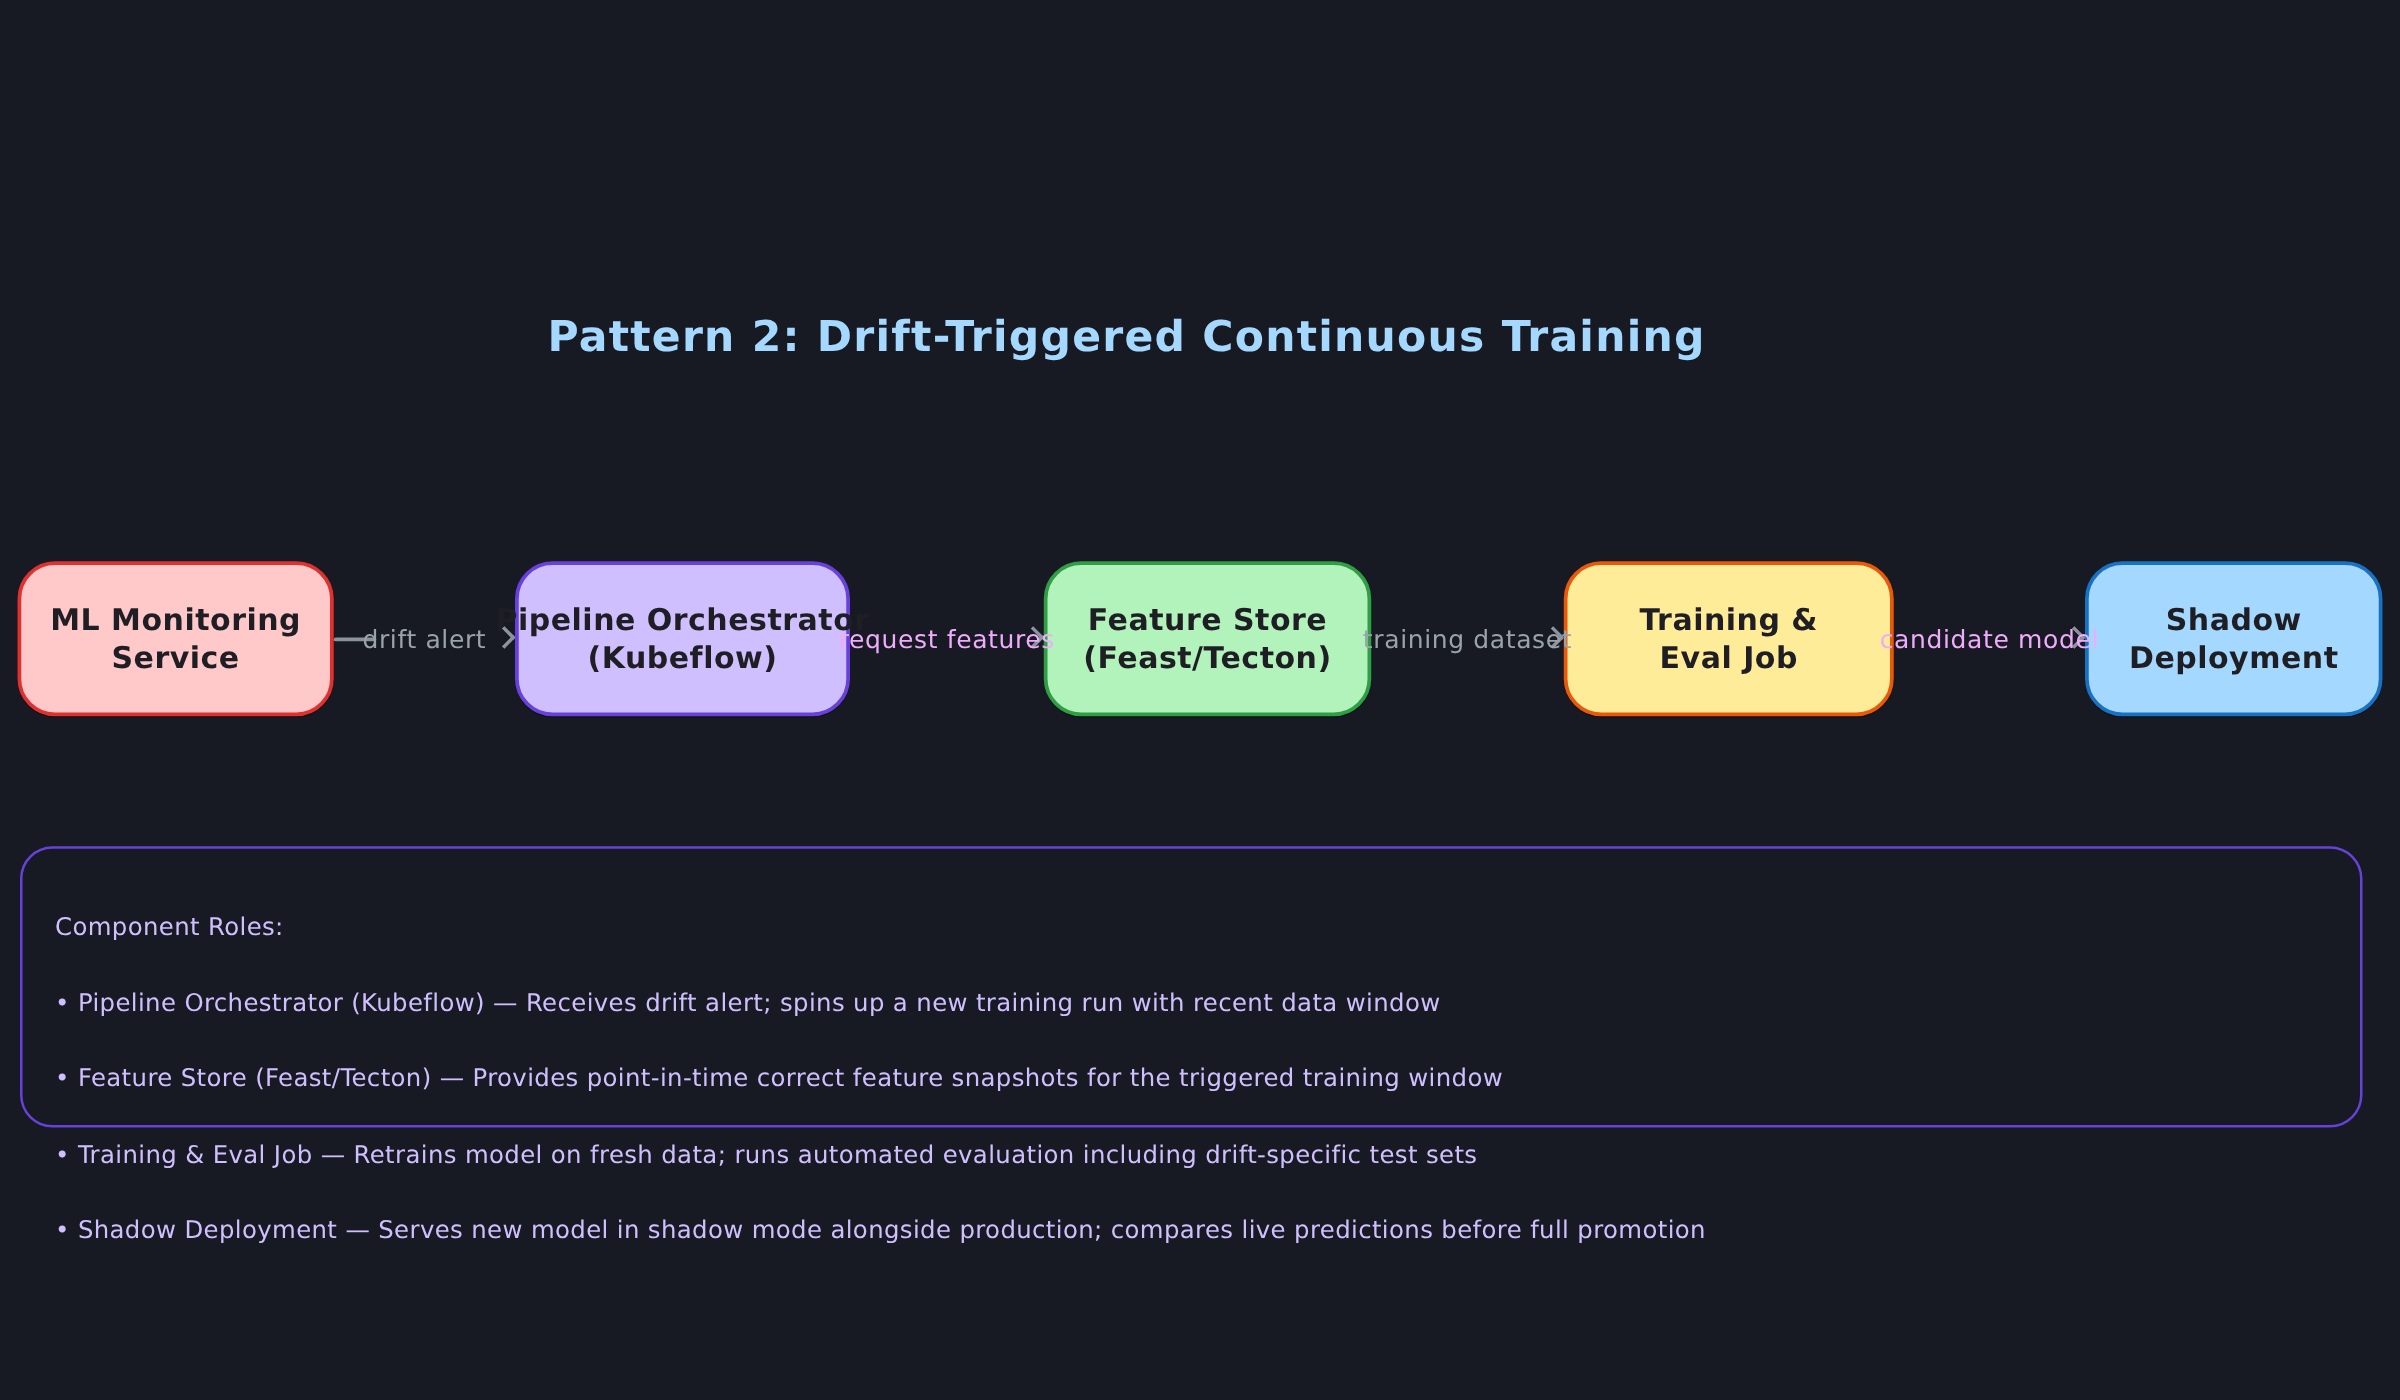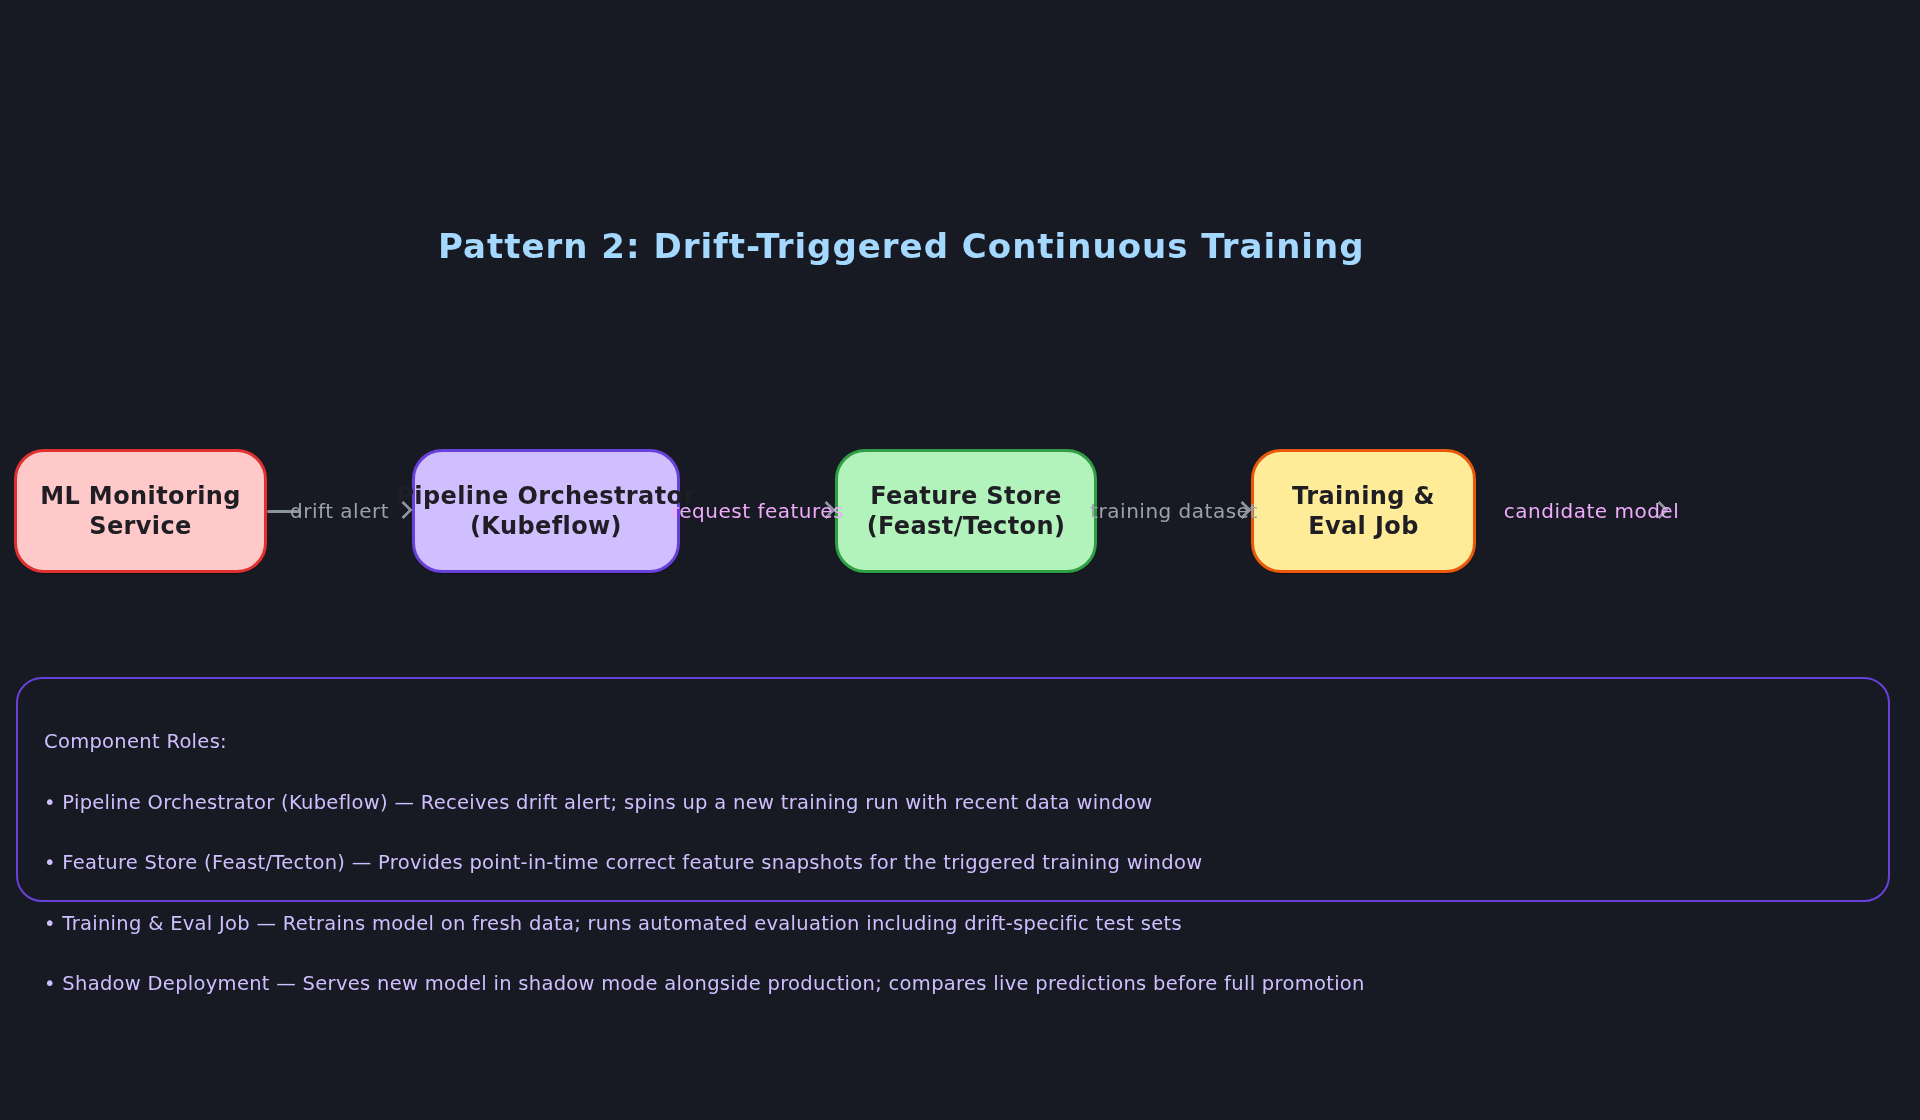--- a/index.html
+++ b/index.html
@@ -64,42 +64,46 @@
     font-size:19.5px;font-weight:500;line-height:24.6px;letter-spacing:0.3px;
     white-space:nowrap;
     margin-top:36px;
   }
 </style>
 </head>
 <body>
 
 <div class="canvas">
 
-  <div class="title" style="color: rgb(165, 216, 255);">Pattern 2: Drift-Triggered Continuous Training</div>
+  <div class="title" style="color: rgb(165, 216, 255); margin-top: 24px;">Pattern 2: Drift-Triggered Continuous Training</div>
 
   <div class="node" style="left: 14px; width: 253px; background: rgb(255, 201, 201); border-color: rgb(224, 49, 49);">
     <div class="line">ML Monitoring</div>
     <div class="line">Service</div>
   </div>
 
   <div class="node" style="left: 412px; width: 268px; background: rgb(208, 191, 255); border-color: rgb(103, 65, 217);">
     <div class="line">Pipeline Orchestrator</div>
     <div class="line">(Kubeflow)</div>
   </div>
 
   <div class="node" style="left: 835px; width: 262px; background: rgb(178, 242, 187); border-color: rgb(47, 158, 68);">
     <div class="line">Feature Store</div>
     <div class="line">(Feast/Tecton)</div>
   </div>
 
-  <div class="node" style="left: 1251px; width: 225px; background: rgb(255, 236, 153); border-color: rgb(232, 89, 12);">
+  <div class="node" style="left: 1251px; width: 264px; background: rgb(255, 236, 153); border-color: rgb(232, 89, 12);">
     <div class="line">Training &amp;</div>
     <div class="line">Eval Job</div>
   </div>
 
+  <div class="node" style="left: 1668px; width: 238px; background: rgb(165, 216, 255); border-color: rgb(25, 113, 194);">
+    <div class="line">Shadow</div>
+    <div class="line">Deployment</div>
+  </div>
 
   <div class="edge has-stub" style="left:267px;width:145px;">
     <div class="stub"></div>
     <span class="edge-label" style="color: rgb(154, 162, 172);">drift alert</span>
     <div class="arrowhead"></div>
   </div>
 
   <div class="edge" style="left:680px;width:155px;">
 
     <span class="edge-label" style="color: #f0abfc;">request features</span>

